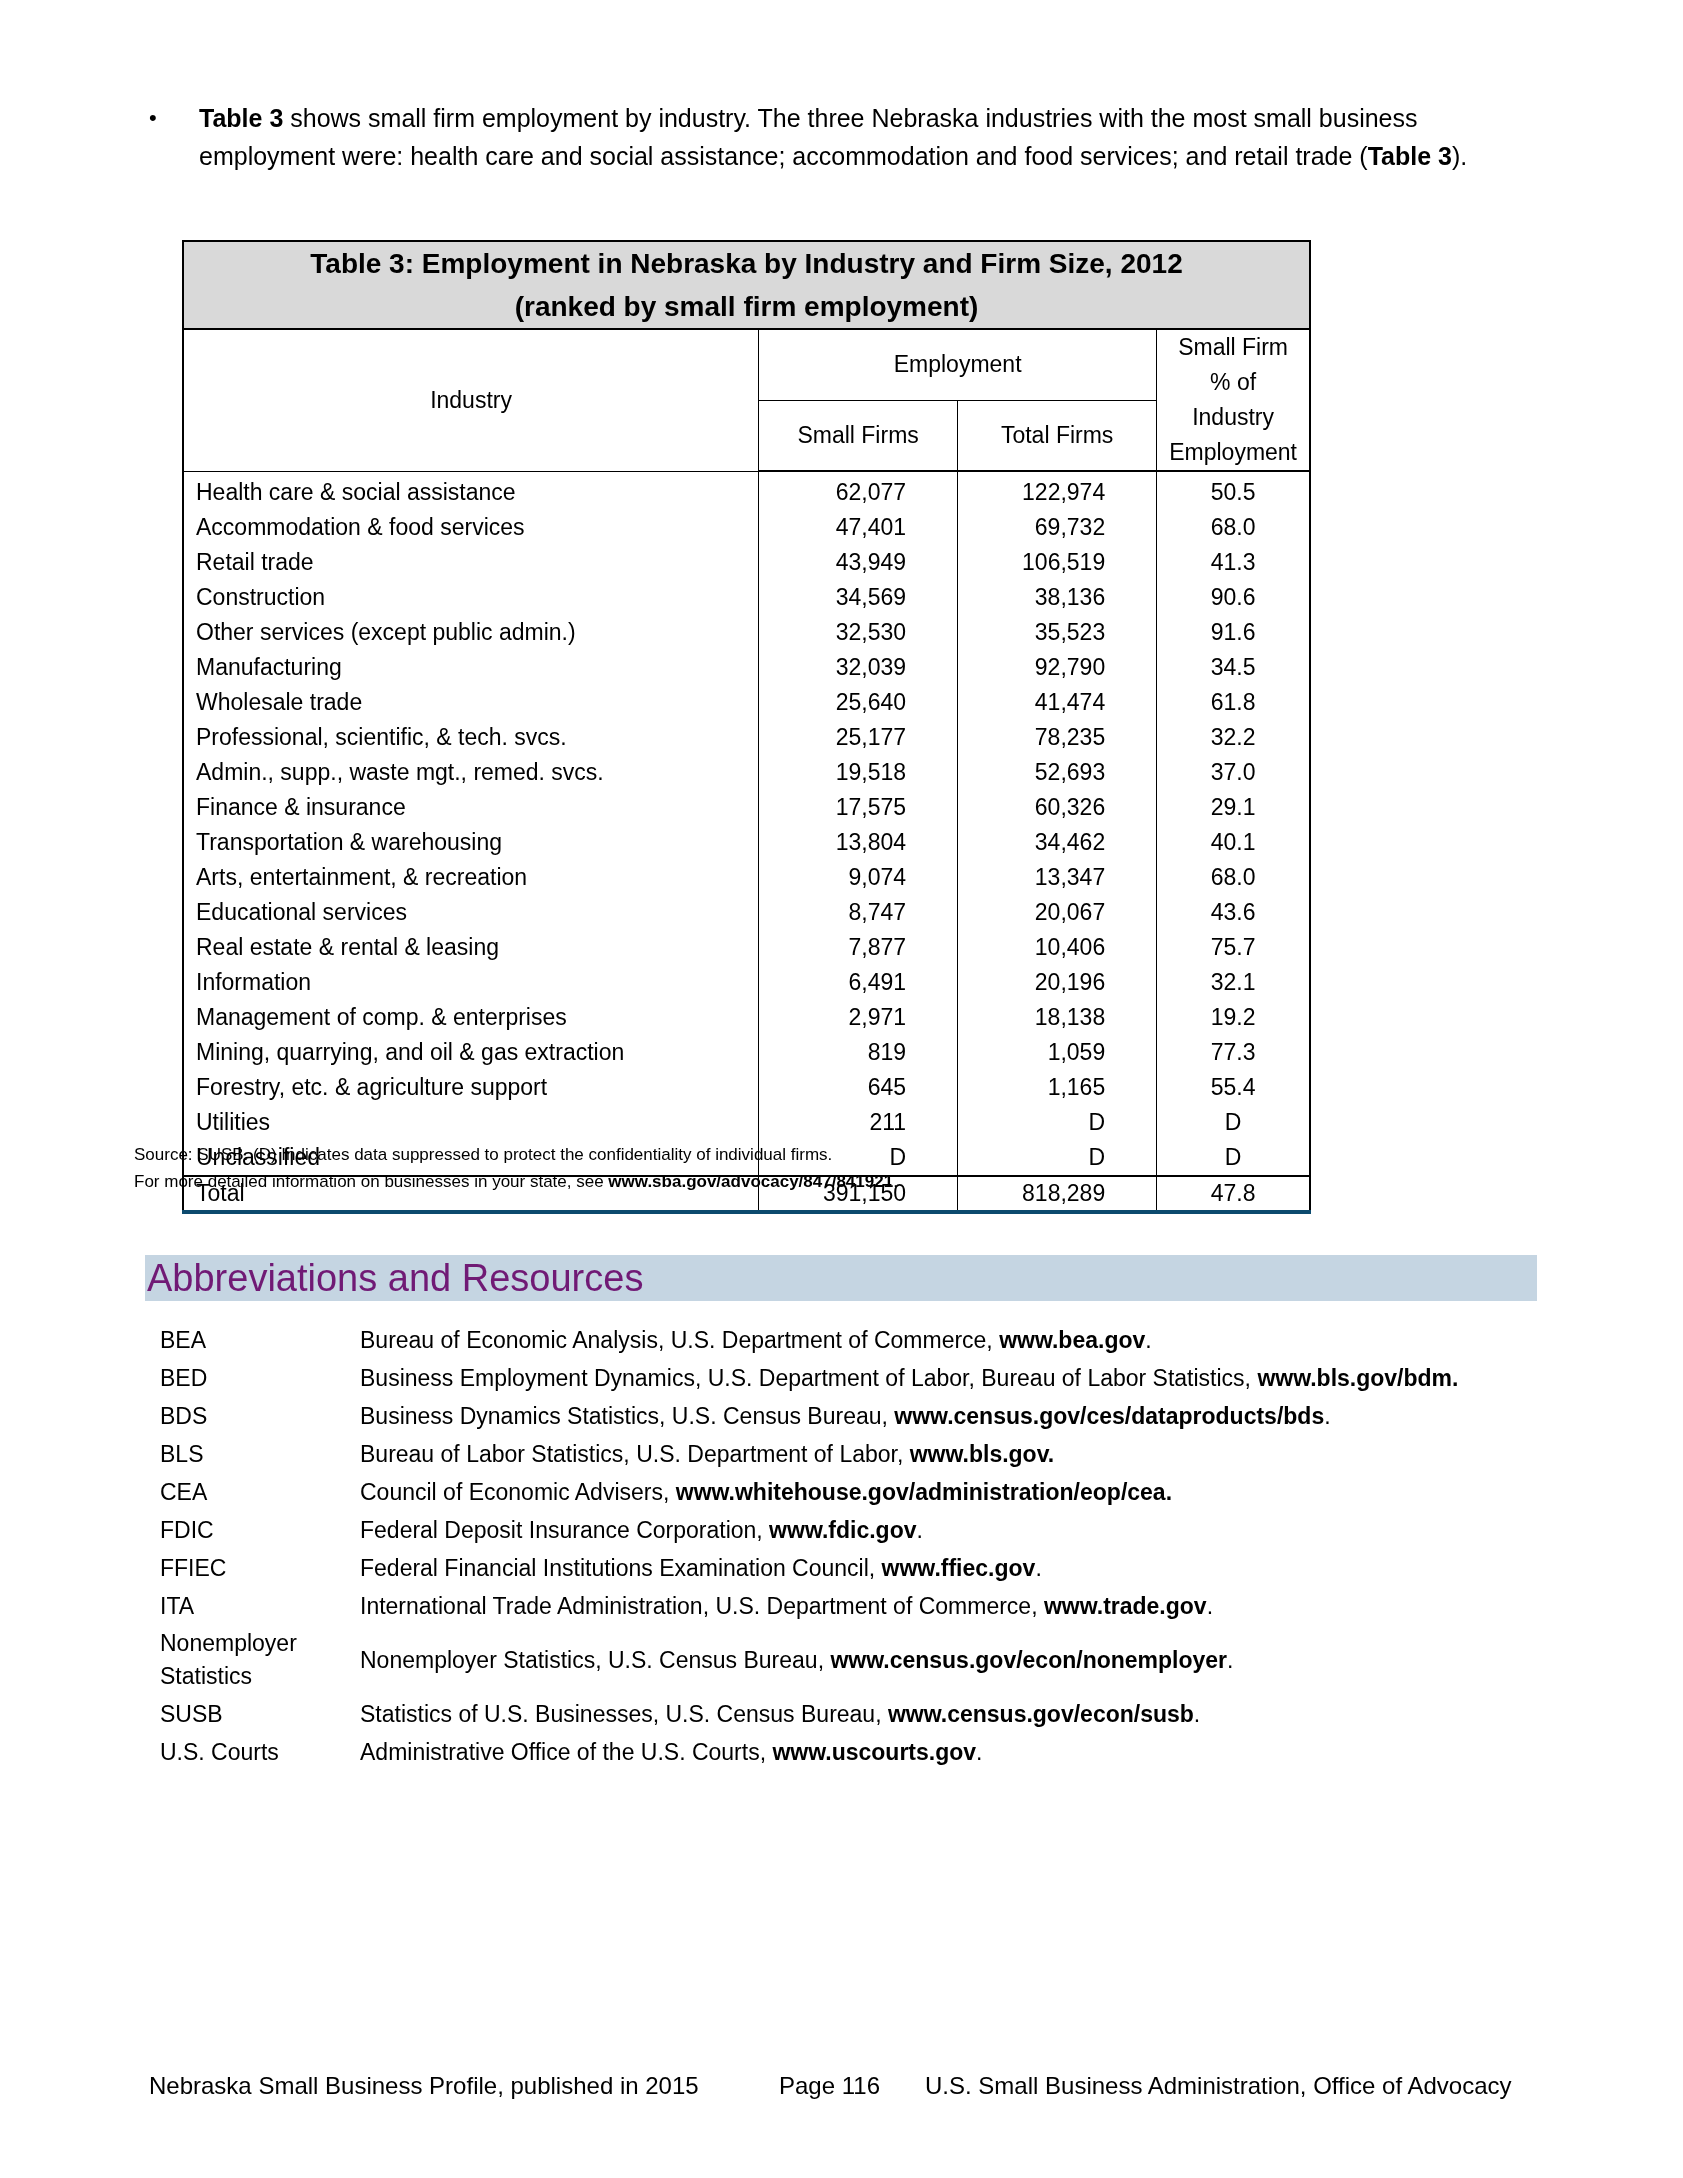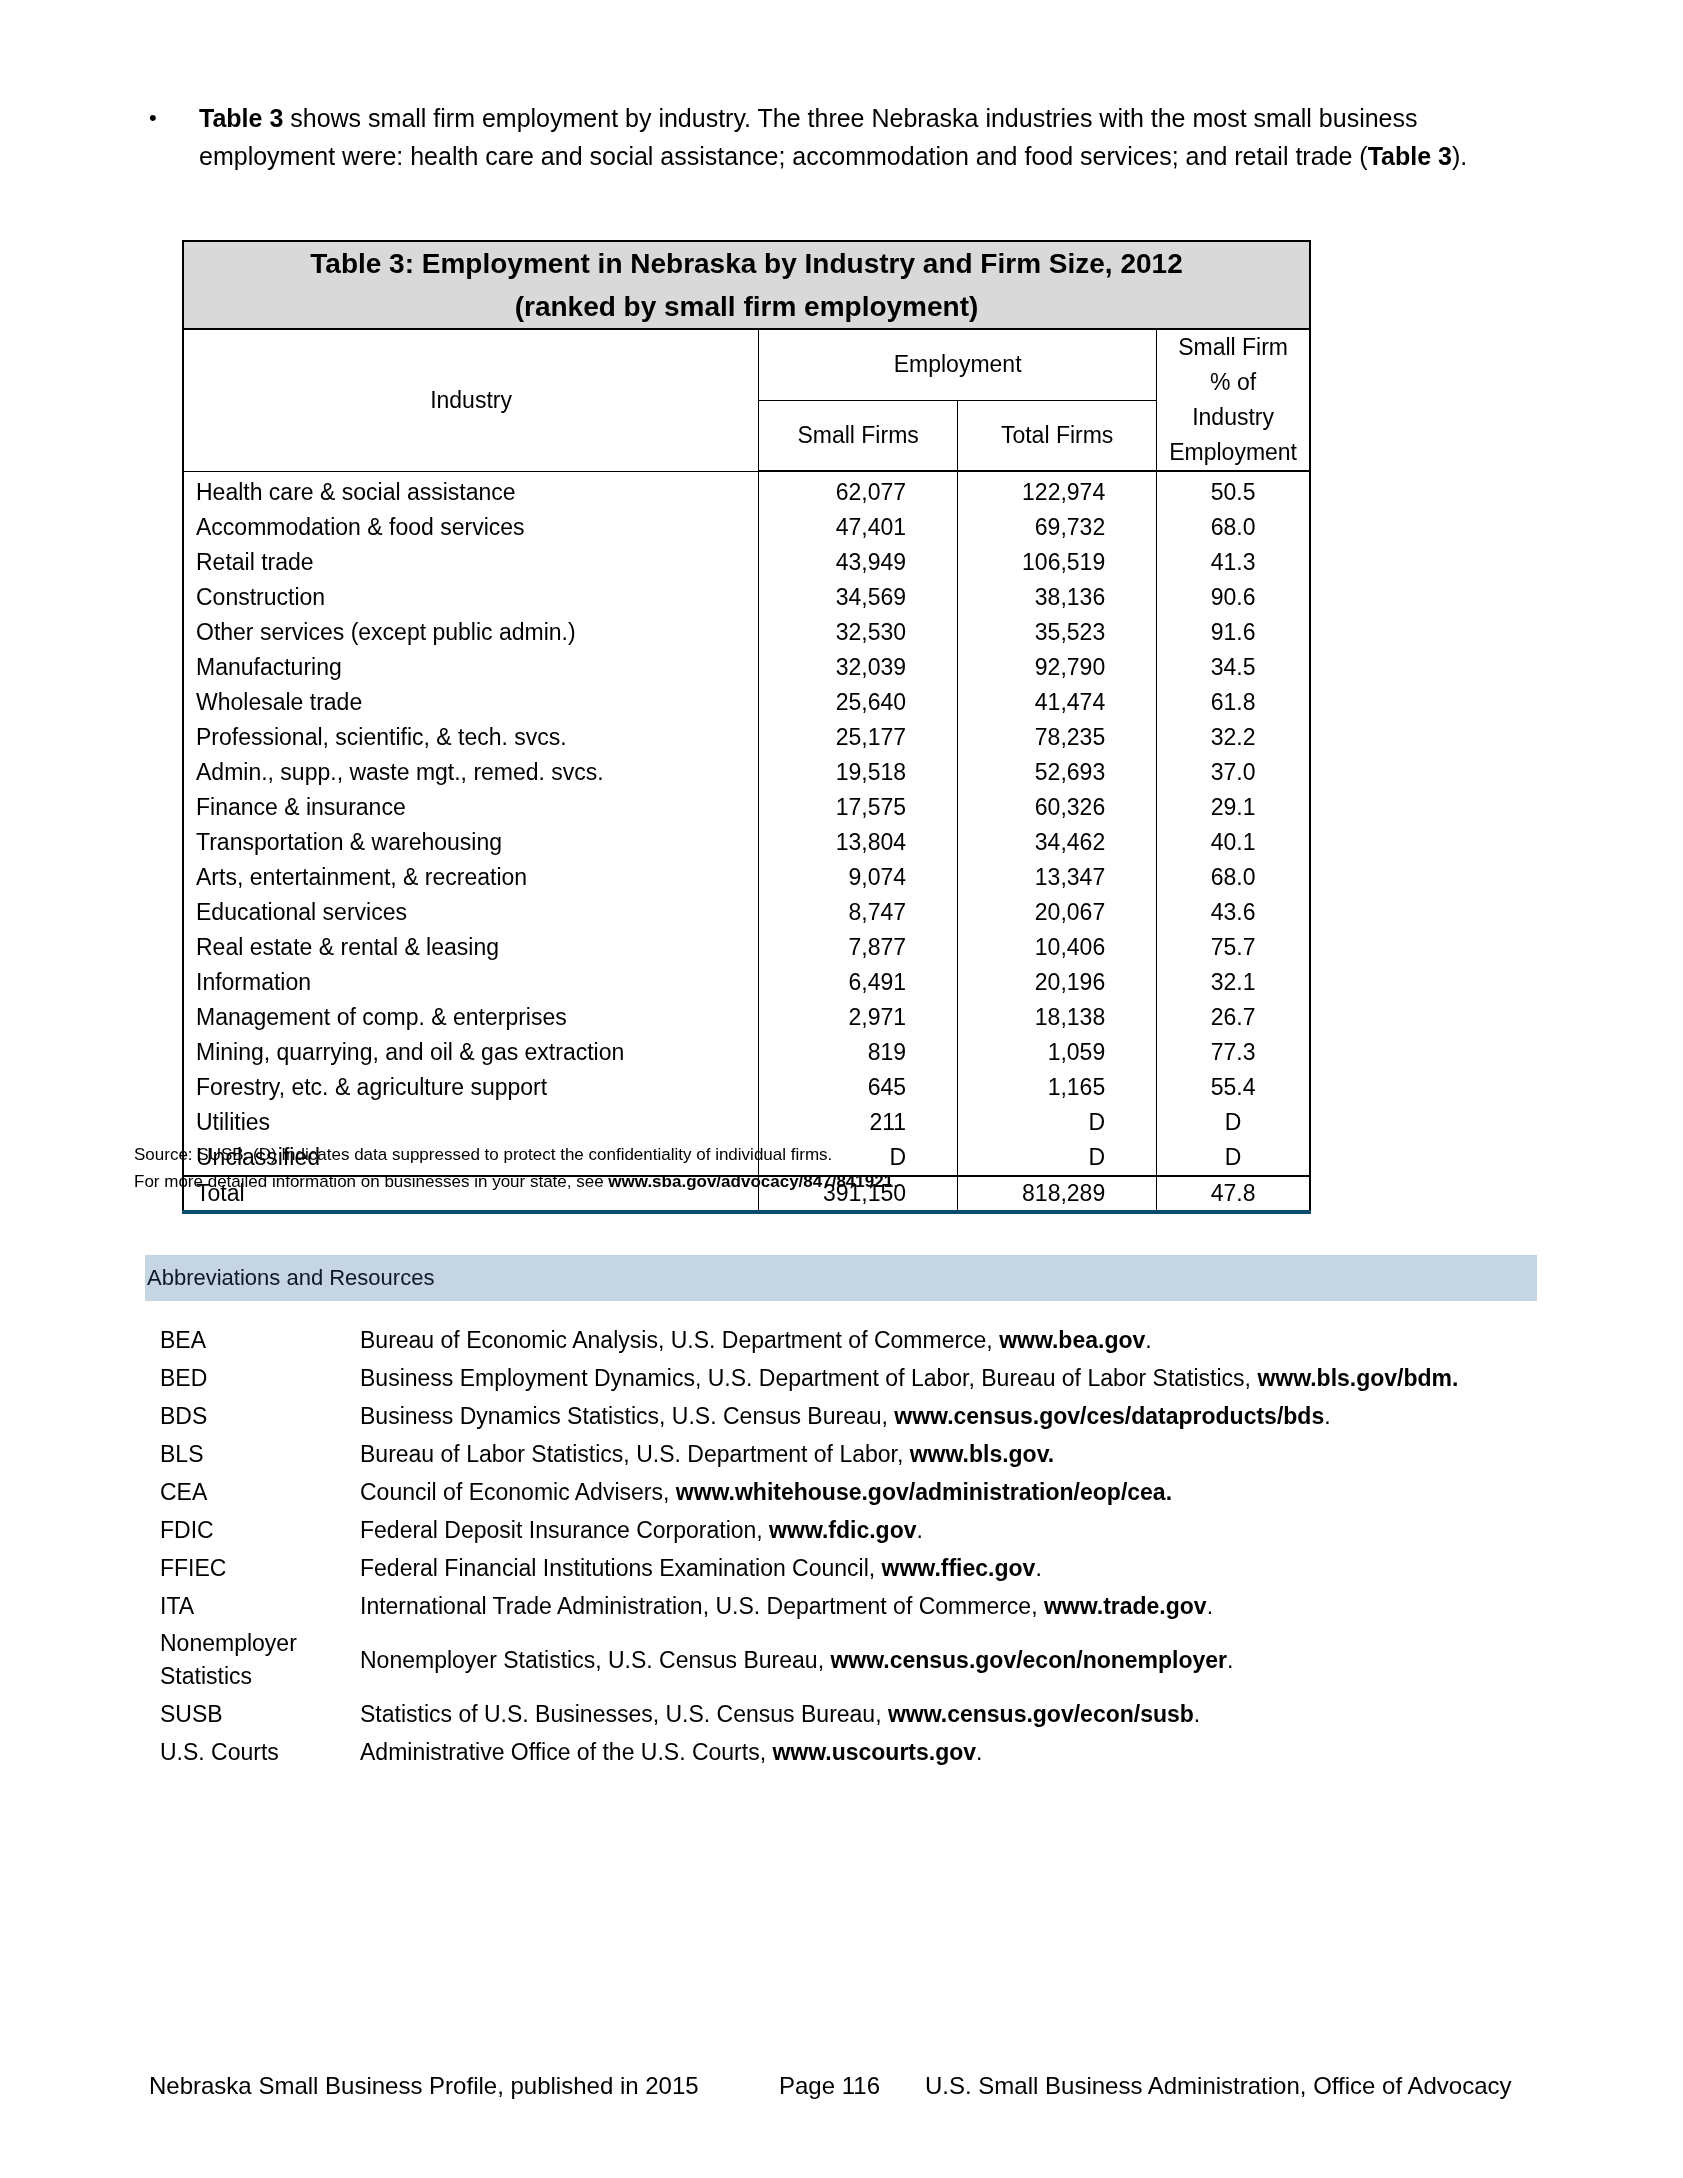--- a/index.html
+++ b/index.html
@@ -28,21 +28,21 @@
   tbody tr td { line-height: 35px; }
   tbody tr:first-child td { padding-top: 3px; }
   tr.total-row td { font-weight: normal; border-top: 2px solid #000; border-bottom: 4px solid #0c4a6e; line-height: 33px; }
   tr.total-row td.c-ind { border-left: 2px solid #000; }
 
   .notes { position: absolute; left: 134px; top: 1141px; font-size: 17px; line-height: 27px; }
   .notes b { font-weight: bold; }
 
   
   .section-banner { position: absolute; left: 145px; top: 1255px; width: 1392px; height: 46px; background: #c5d5e2; }
-  .section-banner .title { position: absolute; left: 2px; top: 4px; font-size: 22px; line-height: 38px; font-weight: normal; color: #0f172a; }
+  .section-banner .title { position: absolute; left: 2px; top: 4px; font-size: 38px; line-height: 38px; font-weight: normal; color: #701a75; }
   .abbr-list { position: absolute; left: 160px; top: 1321px; width: 1406px; font-size: 23px; }
   .abbr-row { display: flex; align-items: center; min-height: 38px; }
   .abbr-row .k { width: 200px; flex: none; line-height: 33px; }
   .abbr-row .v { flex: 1; }
   .abbr-row .v b { font-weight: bold; }
 
   .footer { position: absolute; left: 149px; top: 2071px; width: 1396px; font-size: 24px; line-height: 30px; }
   .footer .left { position: absolute; left: 0; }
   .footer .mid { position: absolute; left: 630px; }
   .footer .right { position: absolute; left: 776px; white-space: nowrap; }
@@ -165,21 +165,21 @@
           <tr>
             <td class="c-ind">Information</td>
             <td class="c-small">6,491</td>
             <td class="c-total">20,196</td>
             <td class="c-pct">32.1</td>
           </tr>
           <tr>
             <td class="c-ind">Management of comp. &amp; enterprises</td>
             <td class="c-small">2,971</td>
             <td class="c-total">18,138</td>
-            <td class="c-pct">26.7</td>
+            <td class="c-pct">19.2</td>
           </tr>
           <tr>
             <td class="c-ind">Mining, quarrying, and oil &amp; gas extraction</td>
             <td class="c-small">819</td>
             <td class="c-total">1,059</td>
             <td class="c-pct">77.3</td>
           </tr>
           <tr>
             <td class="c-ind">Forestry, etc. &amp; agriculture support</td>
             <td class="c-small">645</td>

